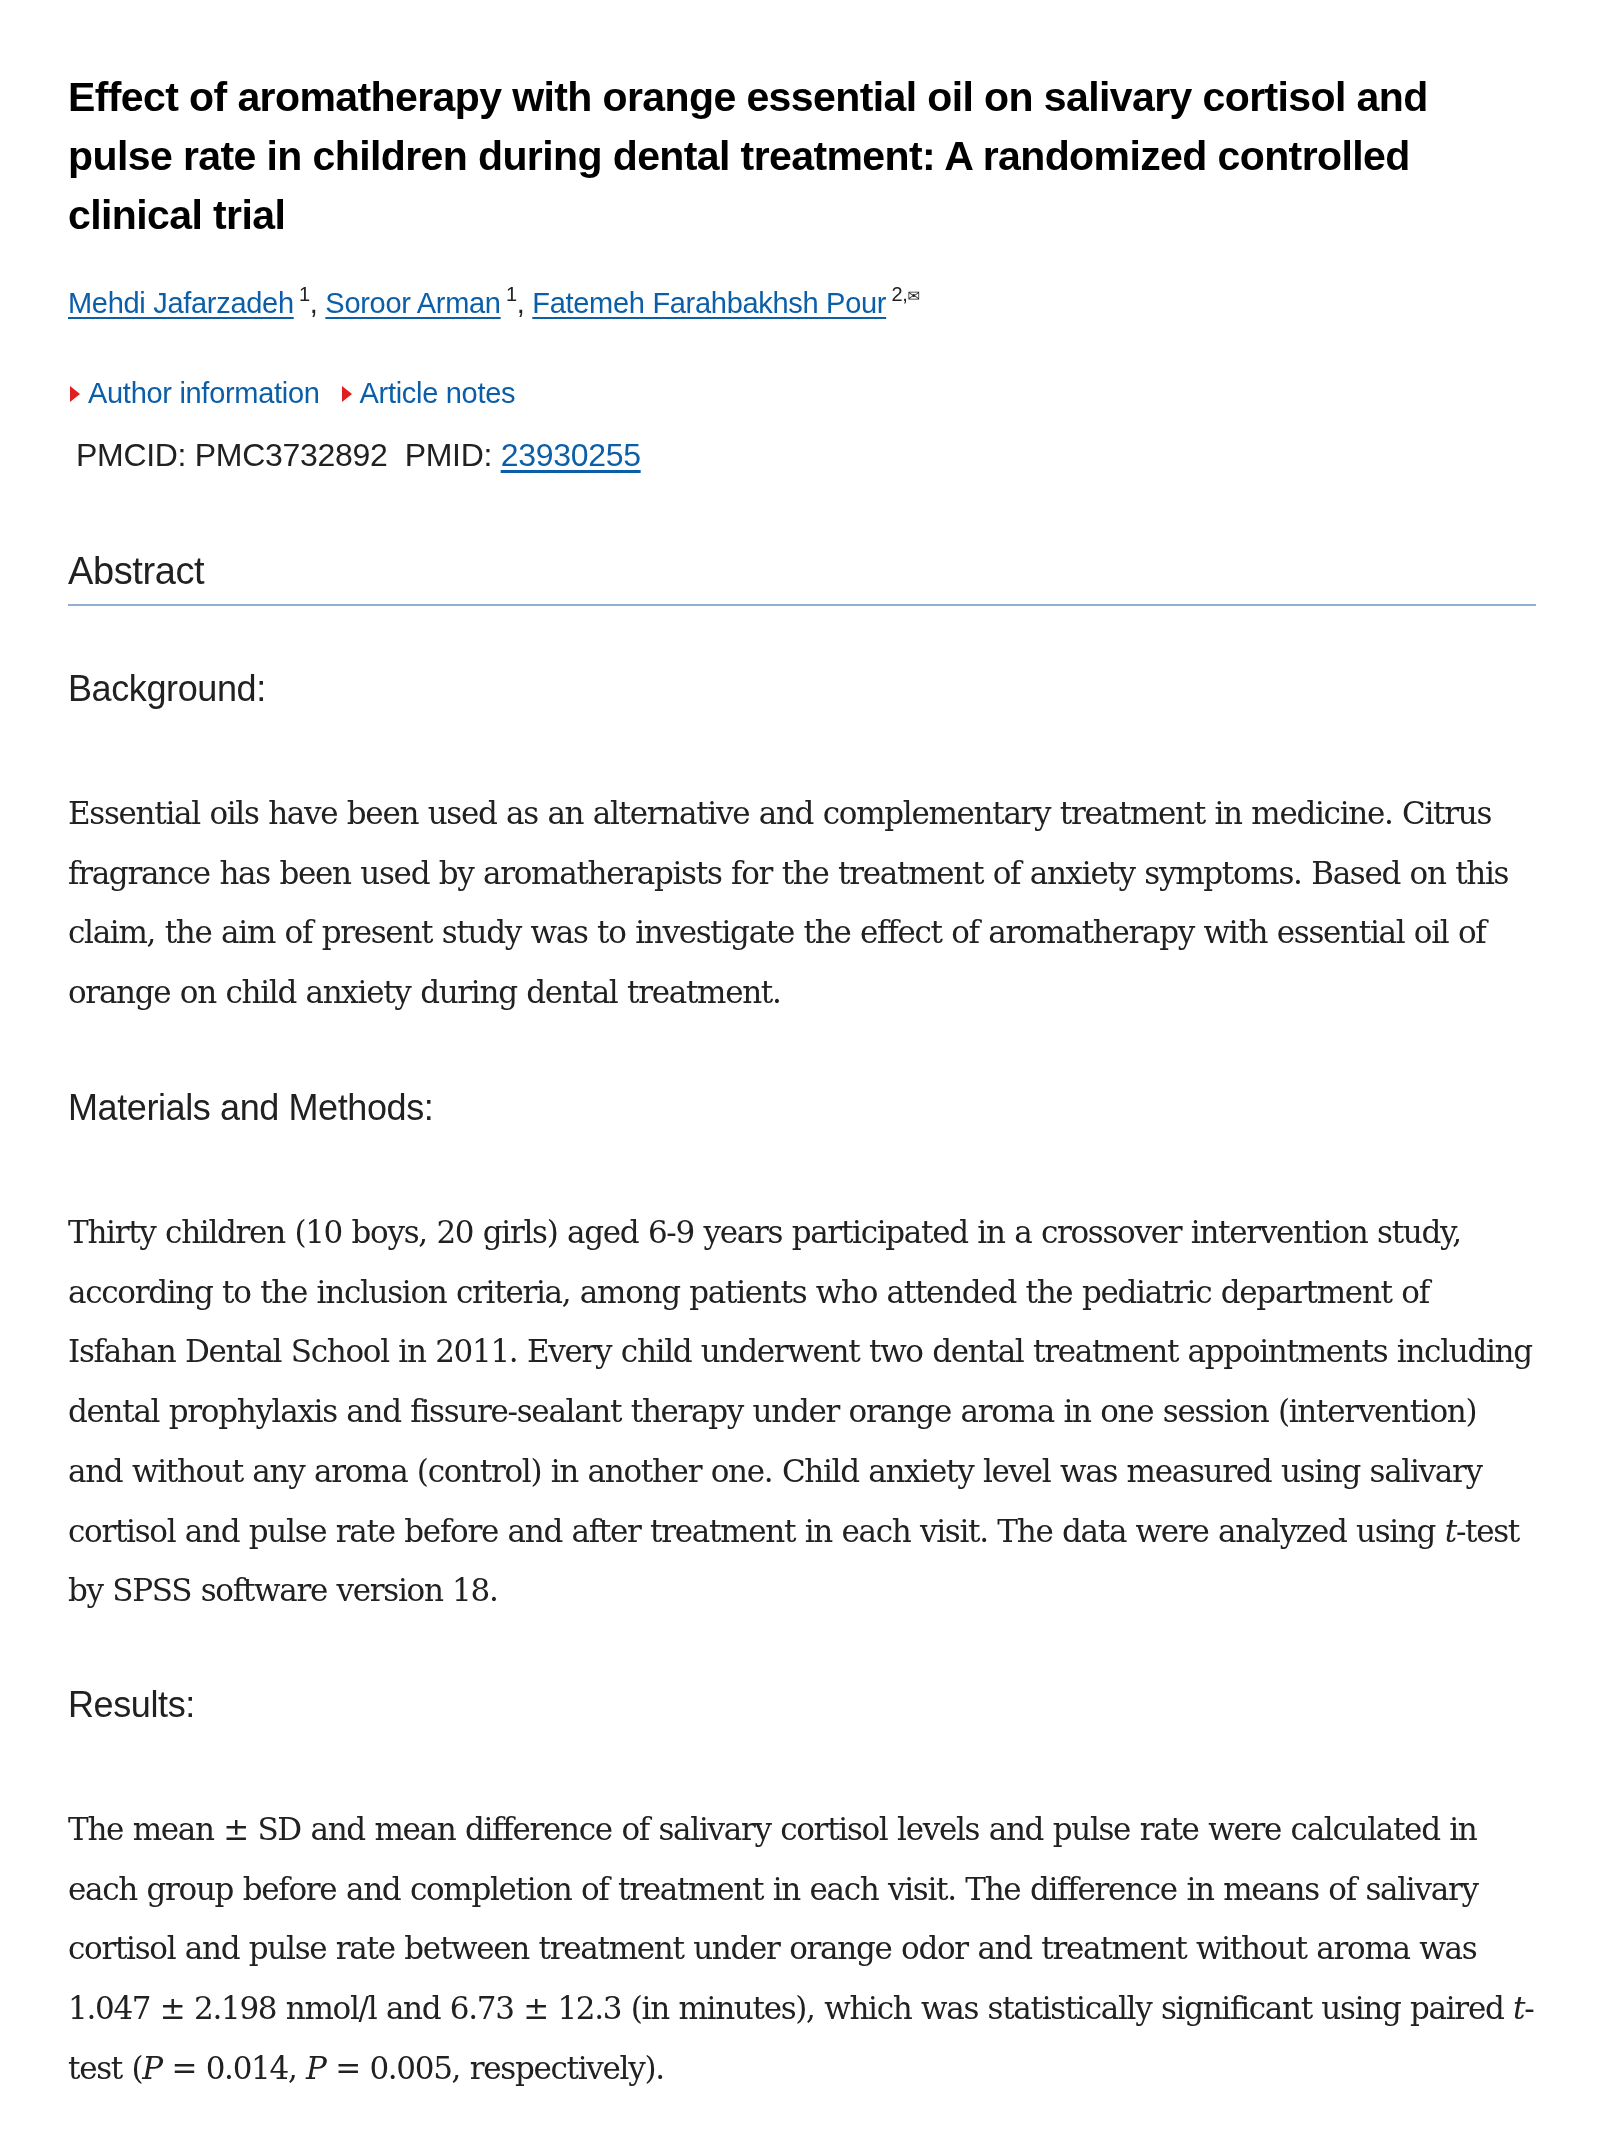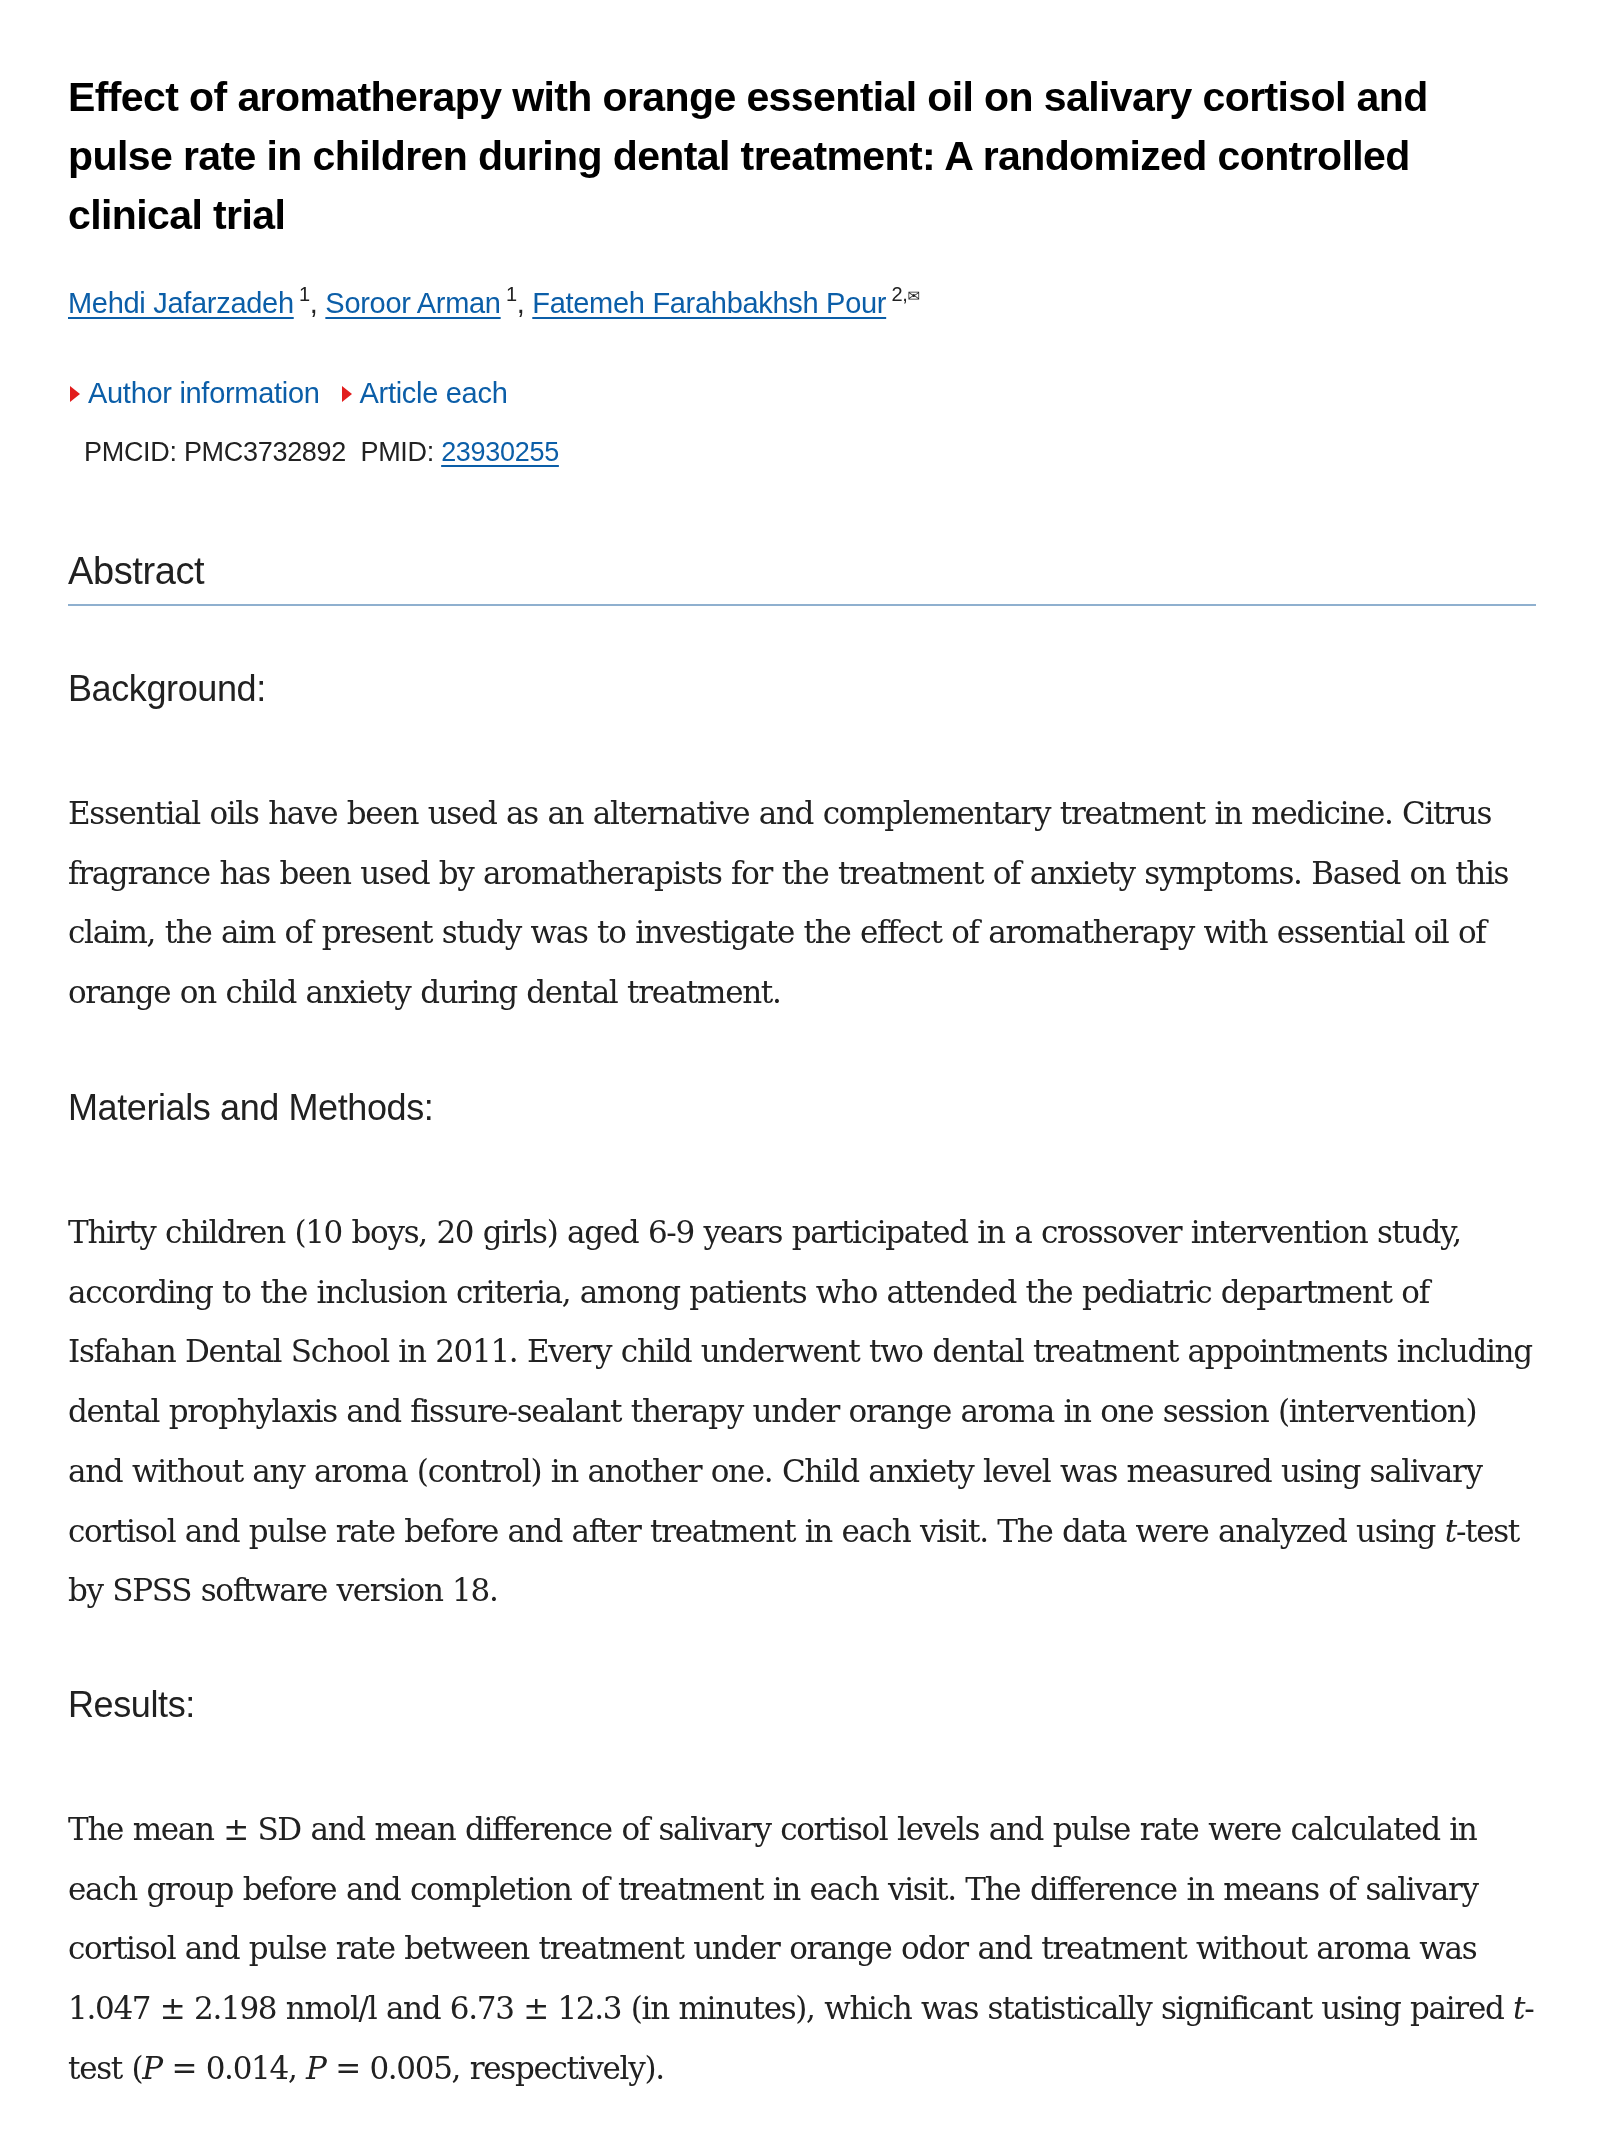--- a/index.html
+++ b/index.html
@@ -17,22 +17,22 @@
   .authors a { color: #0b5ea8; text-underline-offset: 4px; }
   .authors sup { font-size: 20px; vertical-align: 12px; }
   .info-links {
     position: absolute; top: 377px; left: 2px;
     font-family: Liberation Sans, sans-serif; font-size: 29px; letter-spacing: -0.3px;
     display: flex; gap: 22px;
   }
   .info-link { color: #0b5ea8; display: flex; align-items: center; cursor: pointer; }
   .tri { display: inline-block; width: 0; height: 0; border-top: 8px solid transparent; border-bottom: 8px solid transparent; border-left: 10px solid #e21d1d; margin-right: 8px; }
   .ids {
-    position: absolute; top: 437px; left: 16px;
-    font-family: "Liberation Sans", sans-serif; font-size: 27px; color: #212121; letter-spacing: -0.3px;
+    position: absolute; top: 437px; left: 8px;
+    font-family: "Liberation Sans", sans-serif; font-size: 32px; color: #212121; letter-spacing: -0.3px;
   }
   .ids a { color: #0b5ea8; text-decoration: underline; text-underline-offset: 4px; }
   .abstract-h {
     position: absolute; top: 550px; left: 0; margin: 0;
     font-family: "Liberation Sans", sans-serif; font-weight: 400; font-size: 38px; color: #212121; letter-spacing: -0.4px;
   }
   .rule { position: absolute; top: 604px; left: 0; width: 1468px; height: 2px; background: #8fb0cf; }
   .sec-h {
     position: absolute; left: 0; margin: 0;
     font-family: "Liberation Sans", sans-serif; font-weight: 400; font-size: 36px; color: #212121; letter-spacing: -0.4px;
@@ -54,21 +54,21 @@
     <a href="#">Mehdi Jafarzadeh</a><sup> <span>1</span></sup><span>, </span><a href="#">Soroor Arman</a><sup> <span>1</span></sup><span>, </span><a href="#">Fatemeh Farahbakhsh Pour</a><sup> <span>2,</span><span style="font-size:15px;">✉</span></sup>
   </div>
 
   <div class="info-links">
     <div class="info-link">
       <span class="tri"></span>
       <span>Author information</span>
     </div>
     <div class="info-link">
       <span class="tri"></span>
-      <span>Article each</span>
+      <span>Article notes</span>
     </div>
   </div>
 
   <div class="ids">
     <span>PMCID: PMC3732892</span>&nbsp;&nbsp;<span>PMID:</span>
     <a href="#">23930255</a>
   </div>
 
   <h2 class="abstract-h">Abstract</h2>
   <div class="rule"></div>

